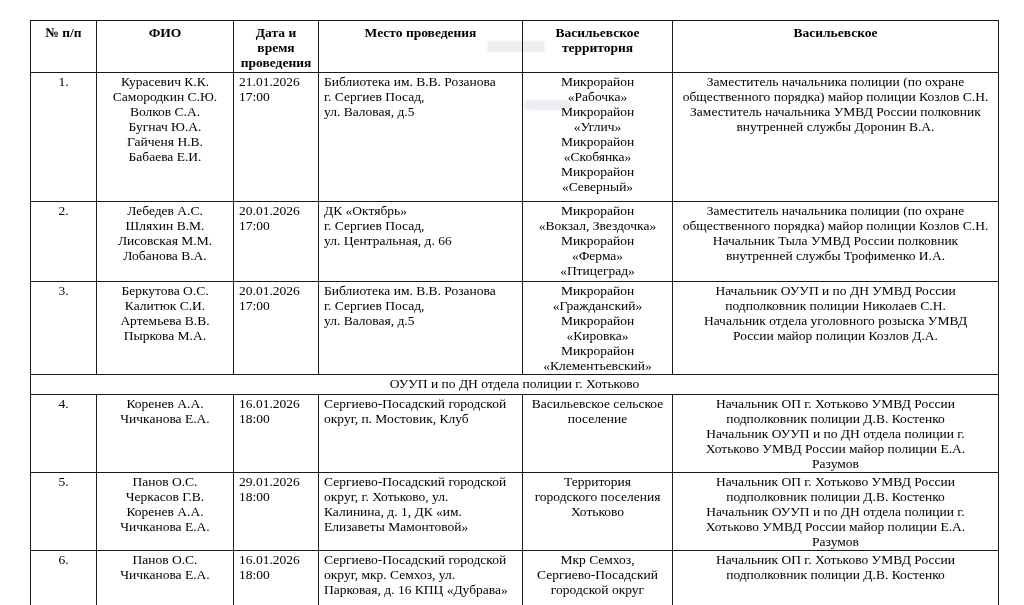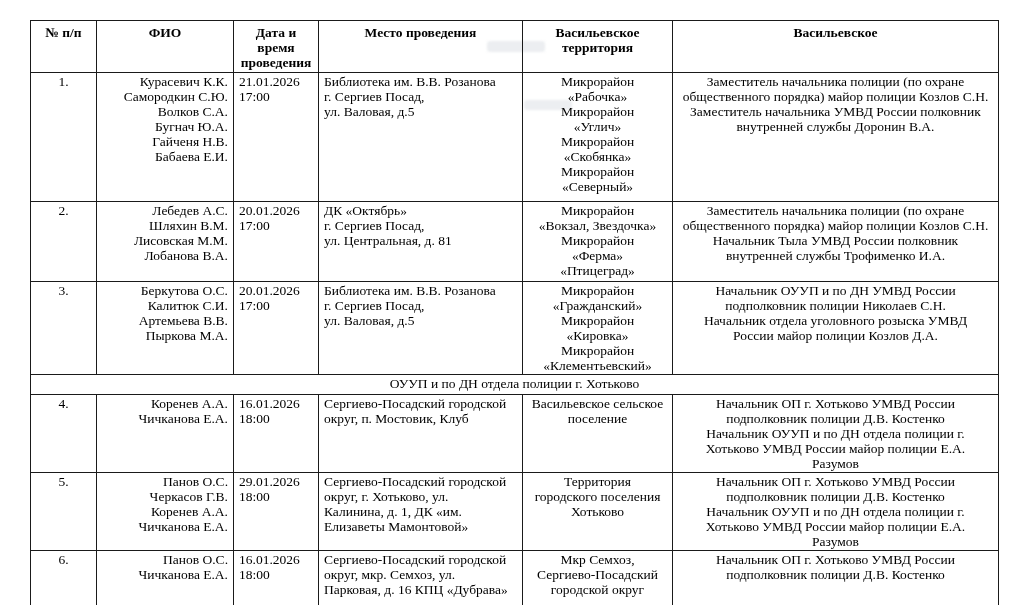--- a/index.html
+++ b/index.html
@@ -28,21 +28,21 @@
     line-height: 15px;
     white-space: pre-line;
     overflow: hidden;
   }
   .schedule th {
     font-weight: bold;
     text-align: center;
     padding-top: 4px;
   }
   .col-num   { text-align: center; }
-  .col-names { text-align: right; }
+  .col-names { text-align: center; }
   .col-dt    { text-align: left; }
   .col-place { text-align: left; }
   .col-terr  { text-align: center; }
   .col-resp  { text-align: center; }
   .section-row td {
     font-weight: normal;
     text-align: center;
     padding: 1px 2px;
     white-space: normal;
   }
@@ -112,21 +112,21 @@
     <tr style="height:80px">
       <td class="col-num">2.</td>
       <td class="col-names">Лебедев А.С.
 Шляхин В.М.
 Лисовская М.М.
 Лобанова В.А.</td>
       <td class="col-dt">20.01.2026
 17:00</td>
       <td class="col-place">ДК «Октябрь»
 г. Сергиев Посад,
-ул. Центральная, д. 81</td>
+ул. Центральная, д. 66</td>
       <td class="col-terr">Микрорайон
 «Вокзал, Звездочка»
 Микрорайон
 «Ферма»
 «Птицеград»</td>
       <td class="col-resp">Заместитель начальника полиции (по охране
 общественного порядка) майор полиции Козлов С.Н.
 Начальник Тыла УМВД России полковник
 внутренней службы Трофименко И.А.</td>
     </tr>

